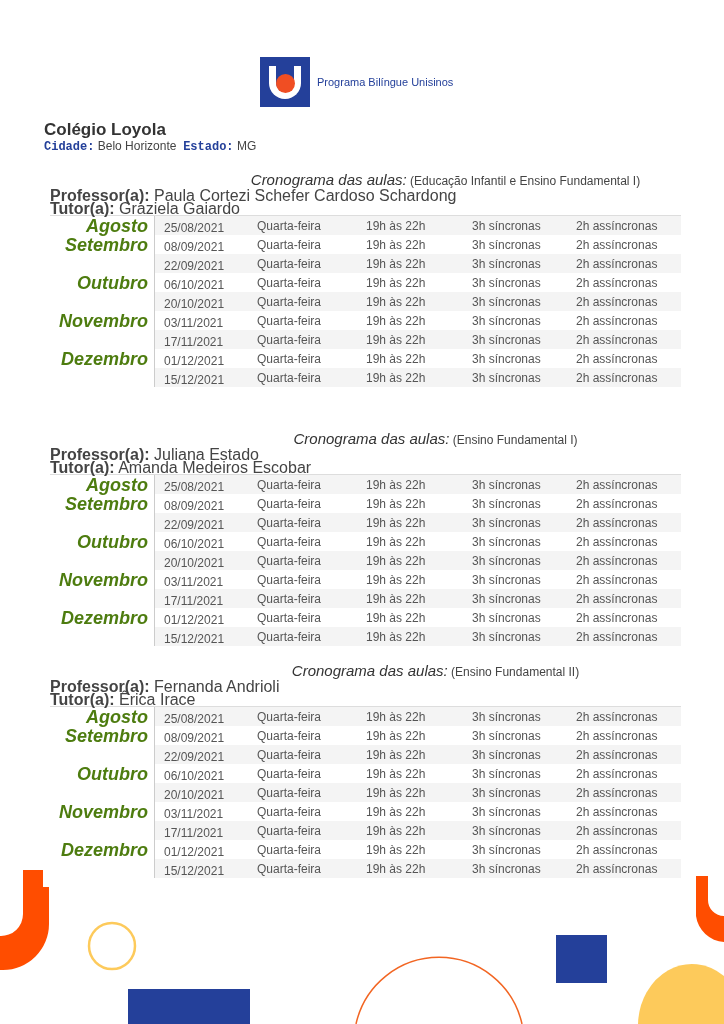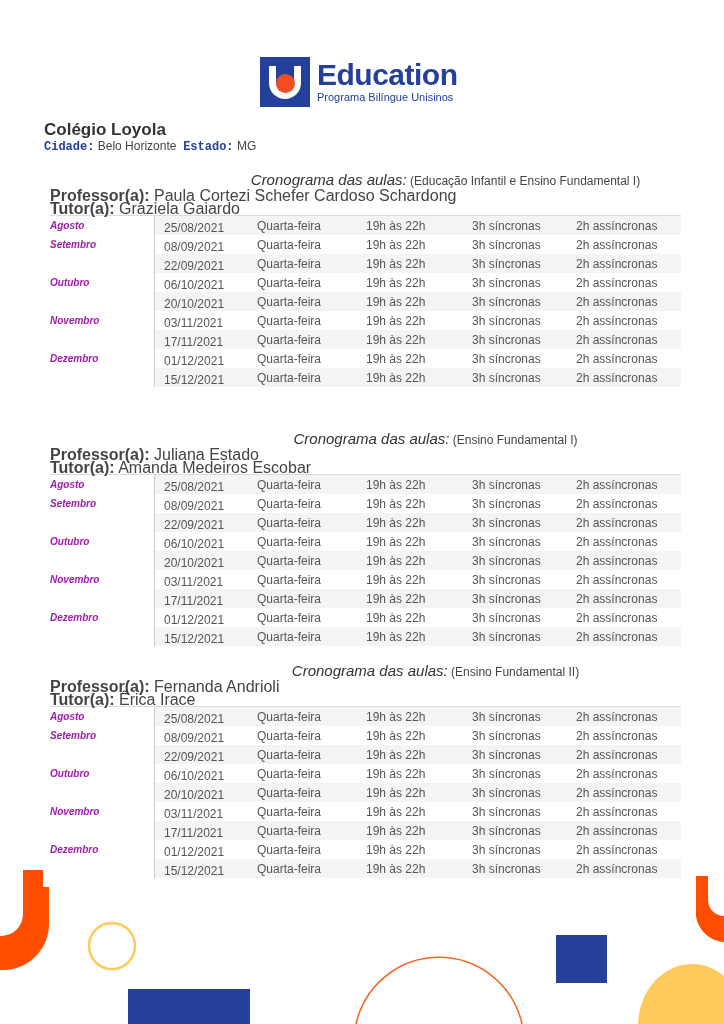--- a/index.html
+++ b/index.html
@@ -26,41 +26,40 @@
   .lbl-blue { color: #24409a; font-weight: bold; font-family: Liberation Mono, monospace; }
 
   .section { position: absolute; left: 50px; width: 631px; }
   .sec-title { text-align: center; font-size: 12px; color: #444; line-height: 16px; padding-left: 140px; box-sizing: border-box; width: 100%; }
   .sec-title .big { font-size: 15px; font-weight: normal; font-style: italic; color: #333; }
   .sec-title.t1 { padding-left: 160px; }
   .meta { font-size: 16px; line-height: 13px; color: #444; }
   .meta b { color: #444; }
   .table { border-top: 1px solid #ddd; margin-top: 0; }
   .row { display: flex; height: 19px; align-items: flex-end; font-size: 12px; color: #555; }
-  .month { width: 104px; text-align: left; font-weight: bold; font-style: italic; font-size: 10px; color: #a21caf; padding-right: 6px; line-height: 18px; box-sizing: border-box; }
+  .month { width: 104px; text-align: right; font-weight: bold; font-style: italic; font-size: 18px; color: #4d7c0f; padding-right: 6px; line-height: 18px; box-sizing: border-box; }
   .cells { flex: 1; display: flex; height: 19px; align-items: center; border-left: 1px solid #ccc; }
   .row:nth-child(odd) .cells { background: #f4f4f4; }
   .c-date { width: 98px; padding-left: 9px; box-sizing: border-box; padding-top: 4px; }
   .c-day { width: 109px; padding-left: 4px; box-sizing: border-box; }
   .c-time { width: 106px; padding-left: 4px; box-sizing: border-box; }
   .c-sync { width: 104px; padding-left: 4px; box-sizing: border-box; }
   .c-async { flex: 1; padding-left: 4px; box-sizing: border-box; }
 
   .deco { position: absolute; }
 </style>
 </head>
 <body>
 
 <div class="logo">
   <div class="logo-mark">
     <div class="u"></div>
     <div class="dot"></div>
   </div>
   <div class="logo-text">
-    <span class="logo-title">Education</span>
     <span class="logo-sub">Programa Bilíngue Unisinos</span>
   </div>
 </div>
 
 <div class="school">
   <div class="school-name">Colégio Loyola</div>
   <div class="school-loc">
     <span class="lbl-blue">Cidade:</span>
     <span>Belo Horizonte</span>&nbsp;
     <span class="lbl-blue">Estado:</span>

